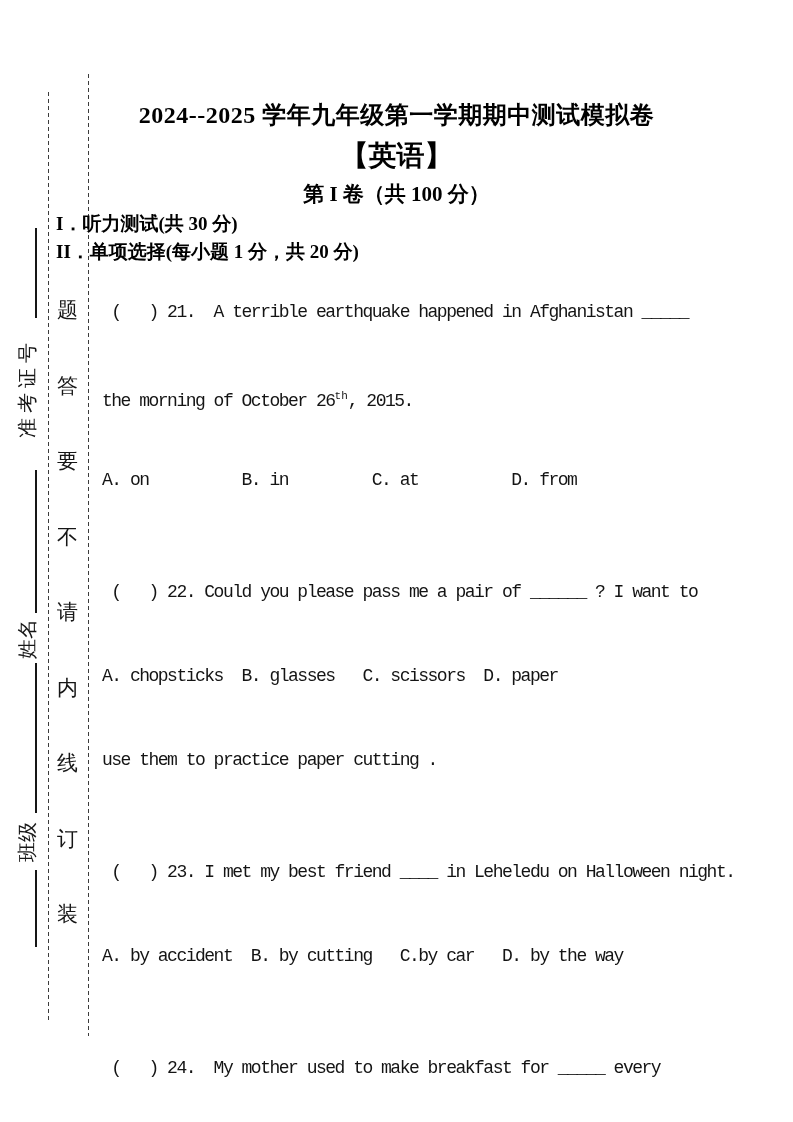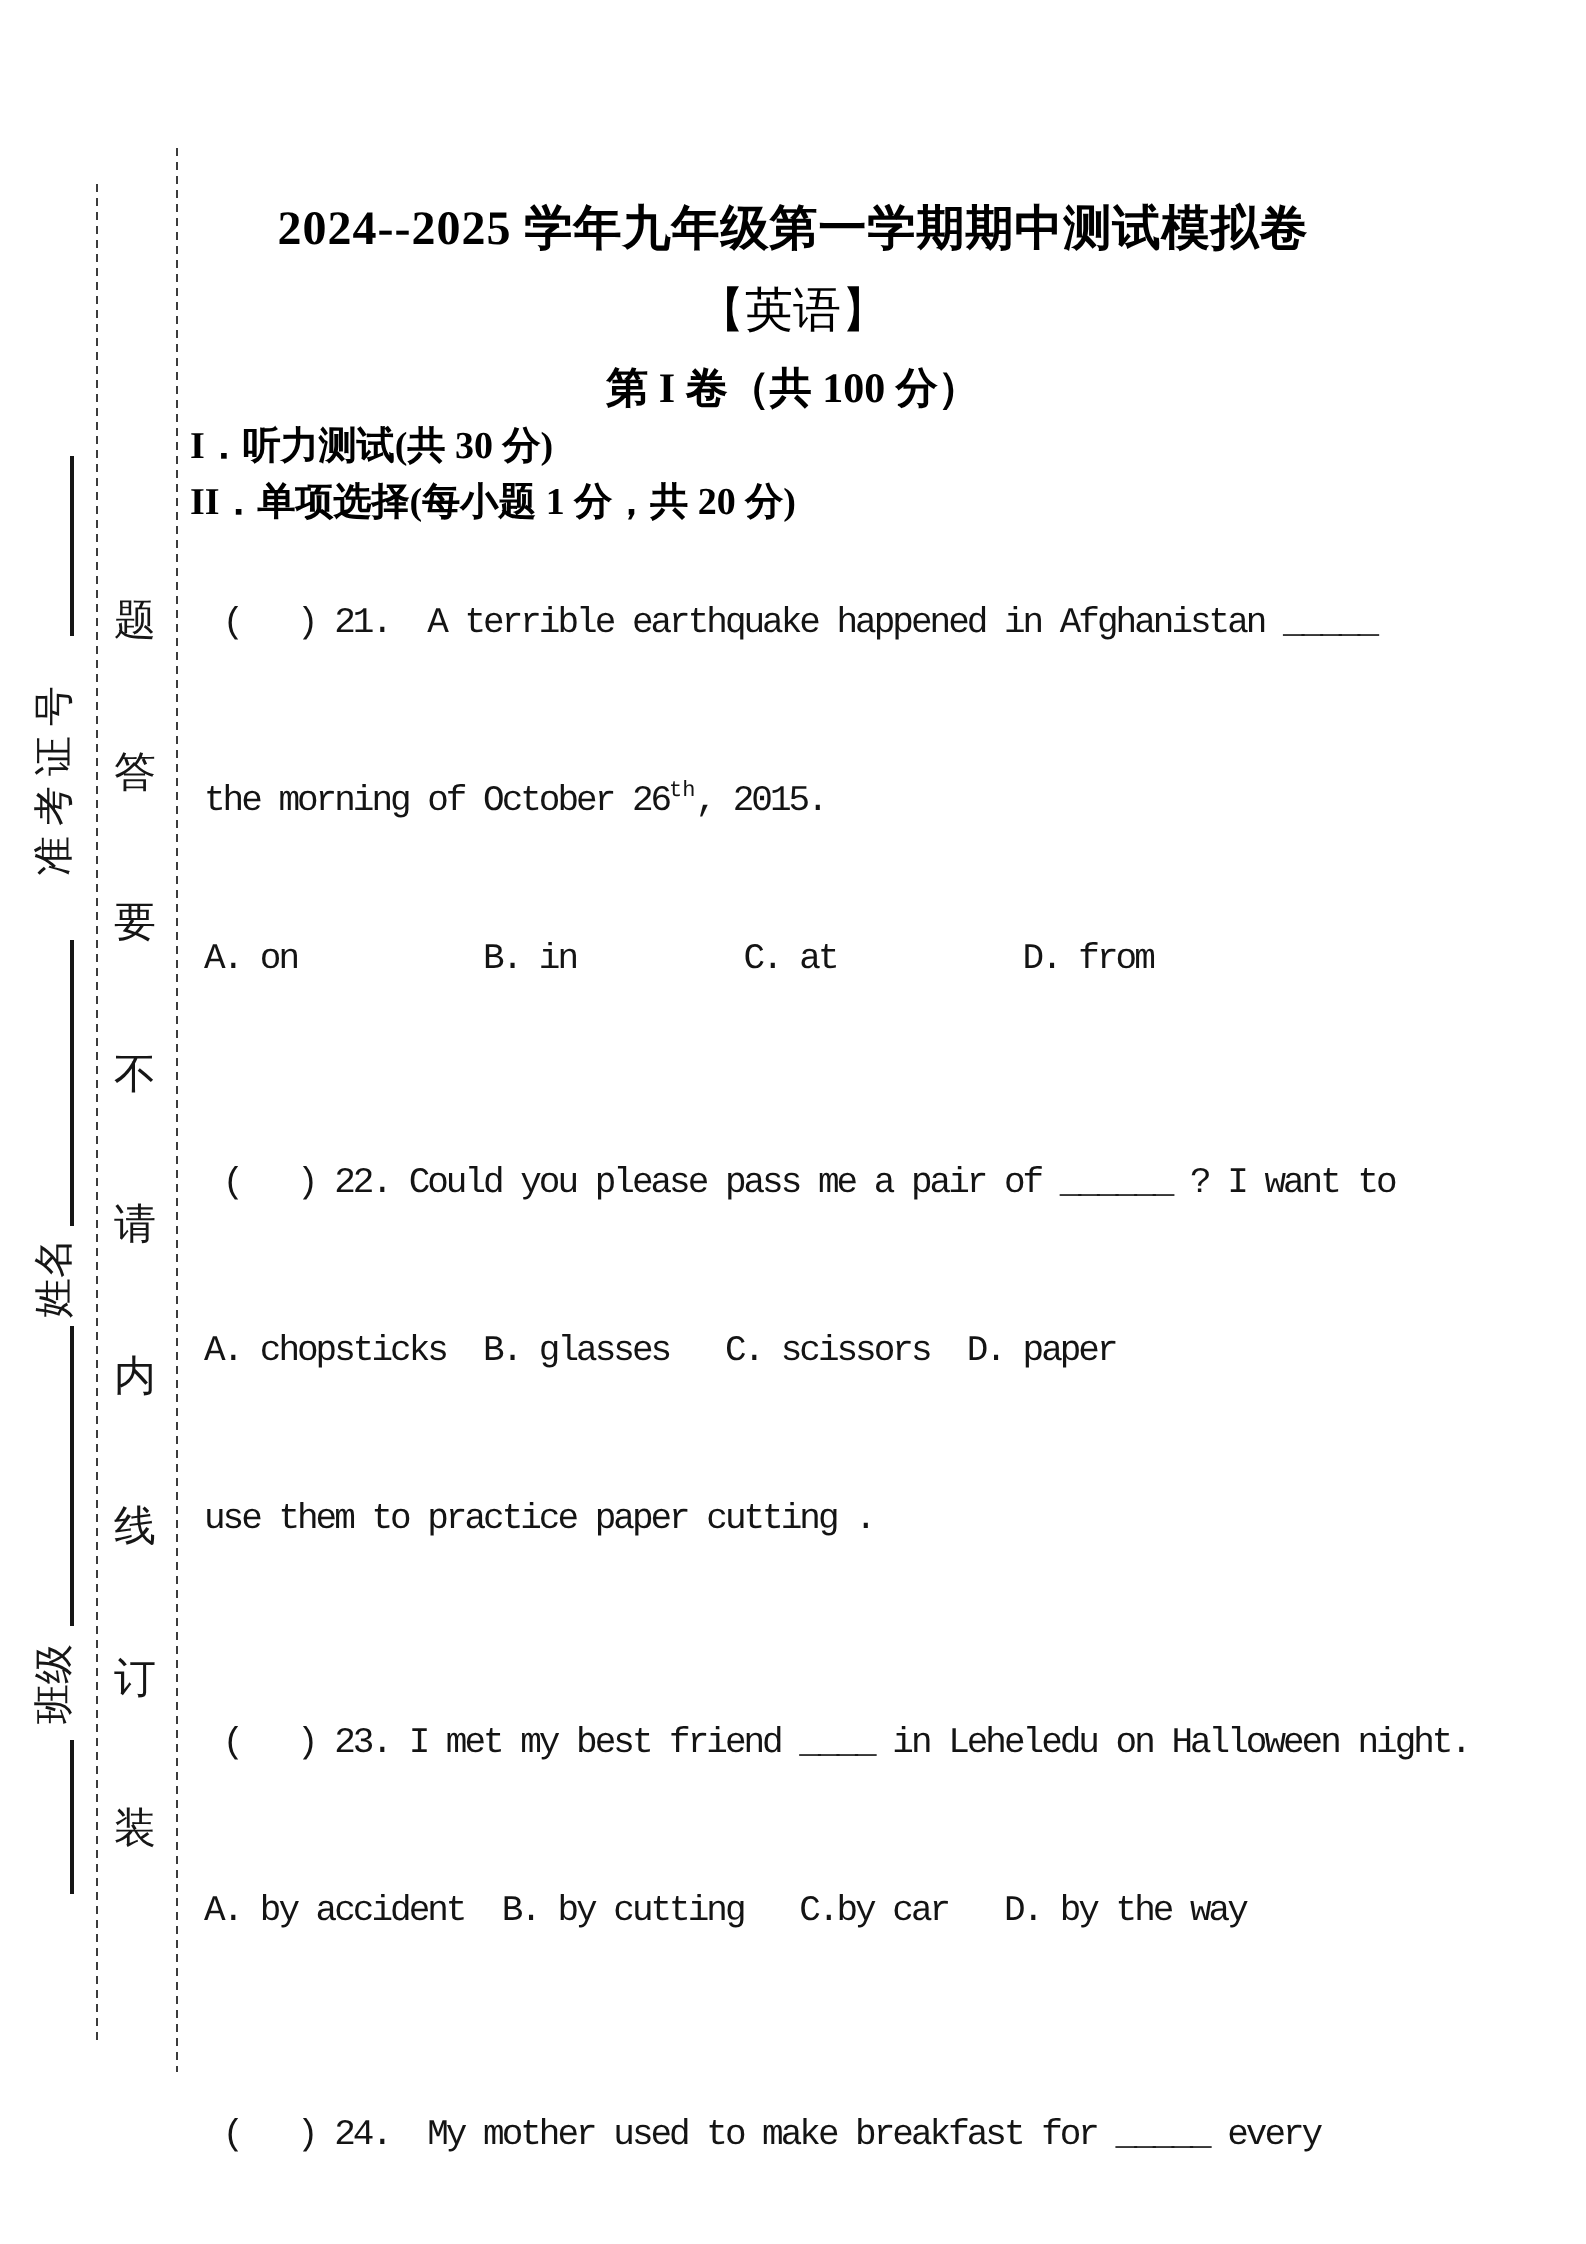--- a/index.html
+++ b/index.html
@@ -16,23 +16,23 @@
   .binding-col{position:absolute;left:54px;top:296px;height:632px;width:27px;
     display:flex;flex-direction:column;justify-content:space-between;align-items:center;
     font-size:21px;color:#161616;}
   .fseg{position:absolute;left:35px;width:2px;background:#161616;}
   .flabel{position:absolute;white-space:nowrap;font-size:20px;color:#161616;
     transform:translate(-50%,-50%) rotate(-90deg);}
   .flabel.wide{letter-spacing:5px;}
   
   .hdr{position:absolute;left:0;top:72px;width:793px;text-align:center;color:#000;margin-top:24px;}
   .t1{font-weight:bold;font-size:24px;line-height:38px;letter-spacing:0.5px;}
-  .t2{font-weight:normal;font-size:24px;line-height:44px;}
+  .t2{font-weight:bold;font-size:28px;line-height:44px;}
   .sec{font-weight:bold;font-size:21px;line-height:32px;}
-  .part{font-weight:bold;font-size:19px;line-height:28px;text-align:left;padding-left:95px;}
+  .part{font-weight:bold;font-size:19px;line-height:28px;text-align:left;padding-left:56px;}
   
   .body-lines{position:absolute;left:102px;top:242px;
     font-family:"Liberation Mono","DejaVu Sans Mono",monospace;
     font-size:18px;letter-spacing:-1.5px;line-height:28px;white-space:pre;color:#141414;}
   .line{height:28px;}
   .sup{font-size:11px;vertical-align:super;letter-spacing:0;}
 </style>
 </head>
 <body>
 

